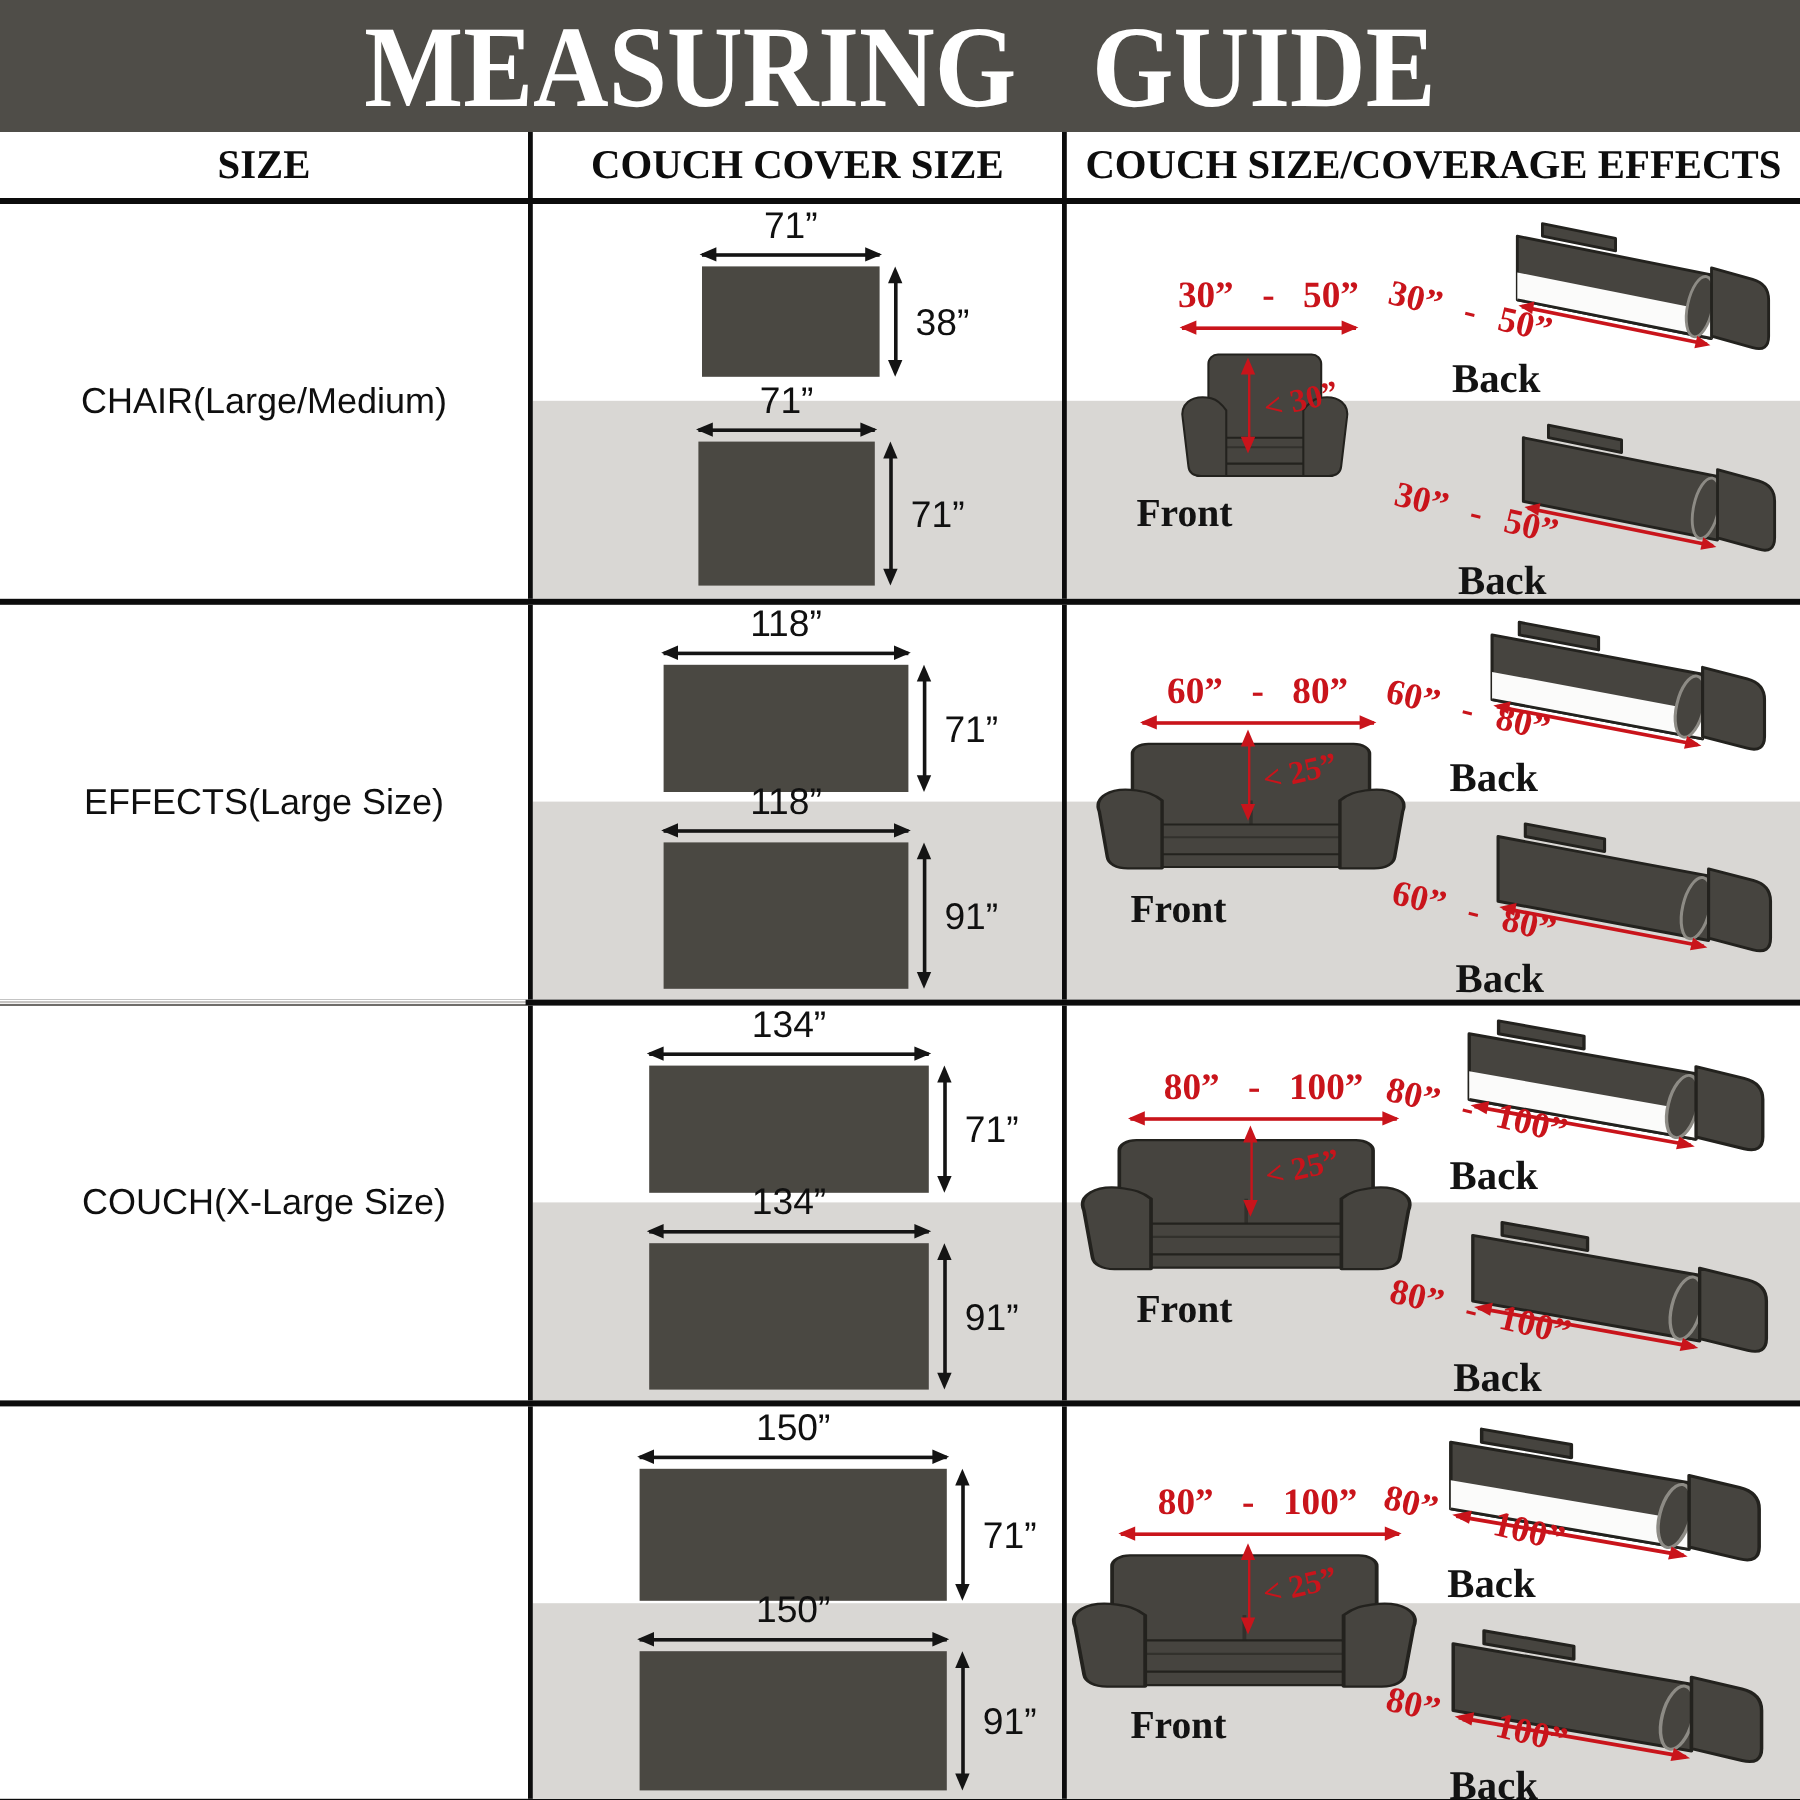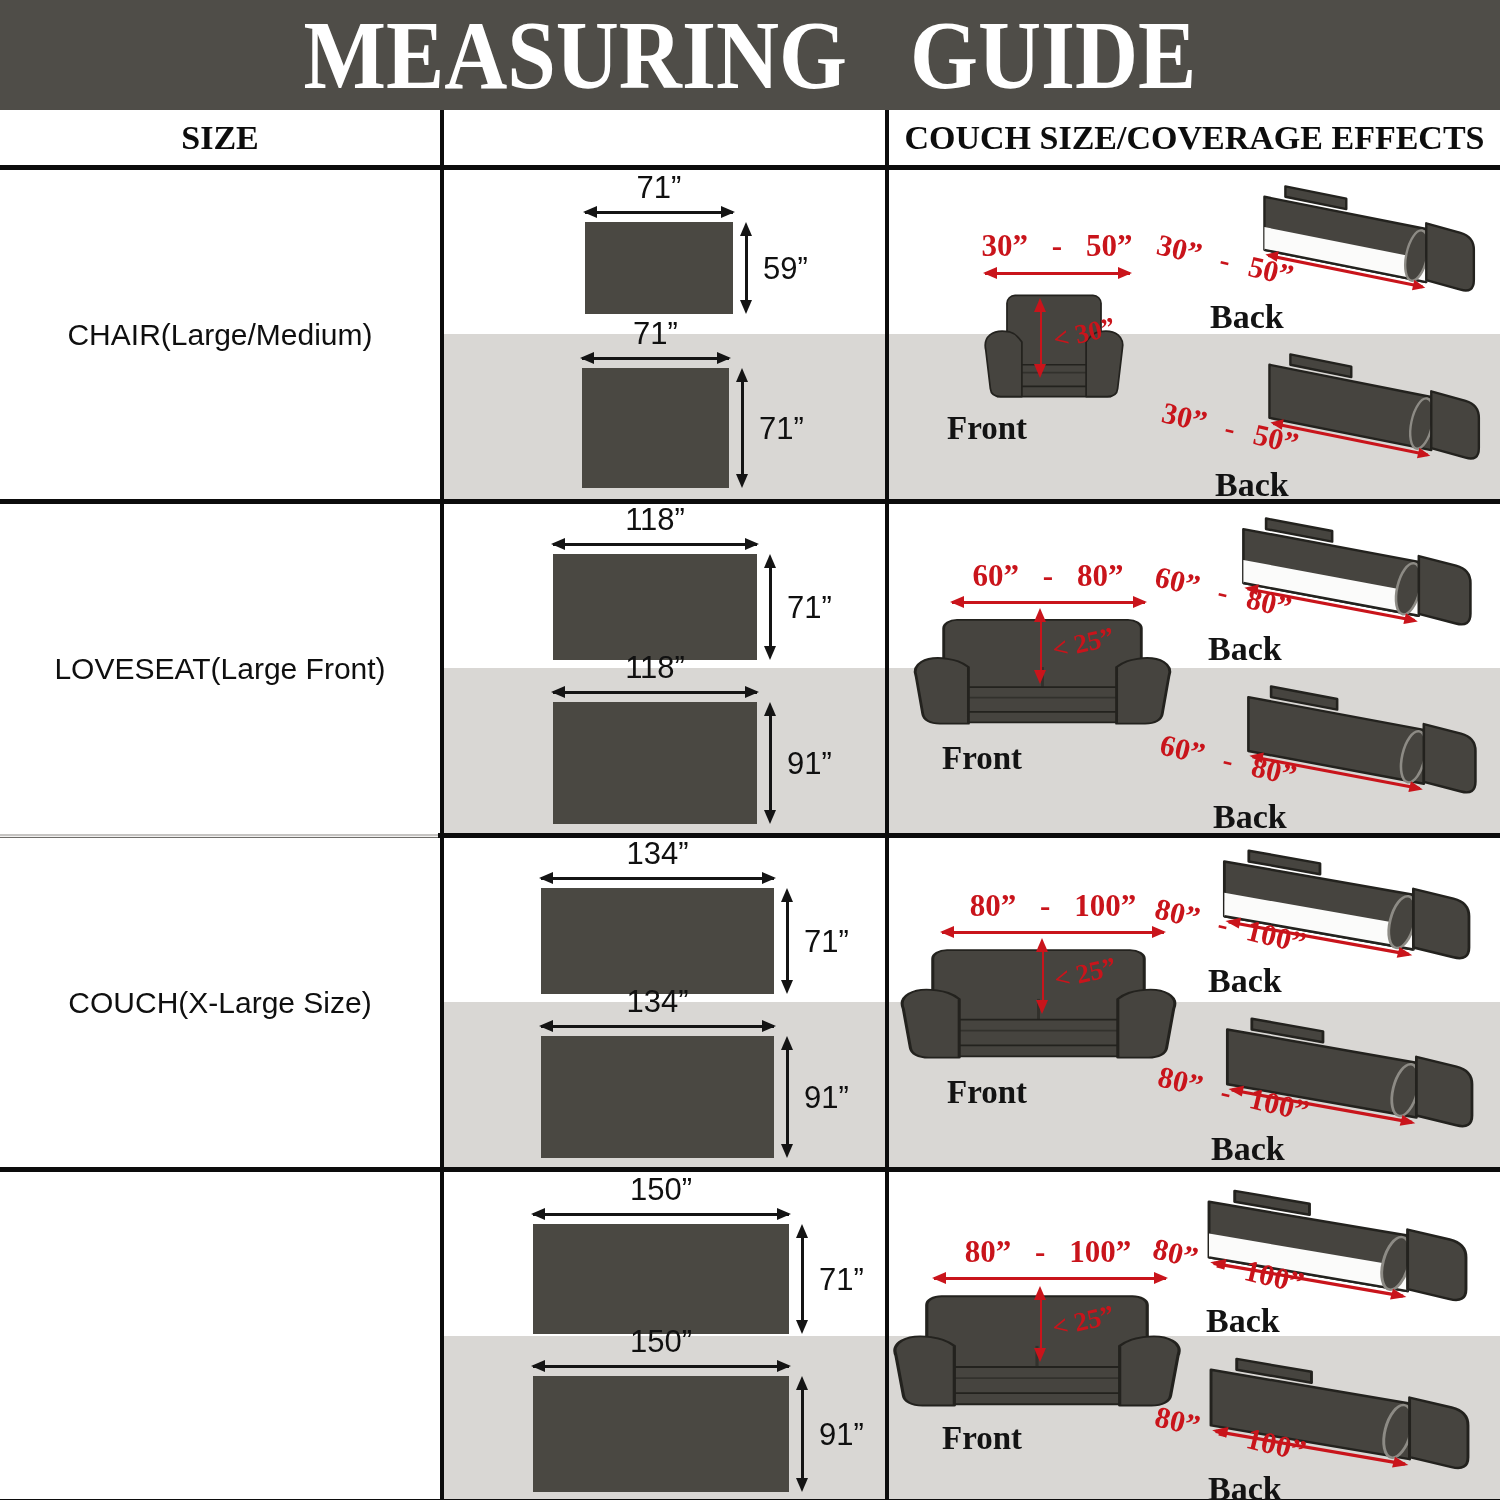--- a/index.html
+++ b/index.html
@@ -123,39 +123,40 @@
     </symbol>
   </defs>
 </svg>
 
 <header class="banner">
   <h1>MEASURING GUIDE</h1>
 </header>
 
 <div class="headrow">
   <div class="headcell hc1">SIZE</div>
+  <div class="headcell hc2">COUCH COVER SIZE</div>
   <div class="headcell hc3">COUCH SIZE/COVERAGE EFFECTS</div>
   <div class="vline v1"></div>
   <div class="vline v2"></div>
 </div>
 
 <div class="row">
   <div class="band"></div>
   <div class="vline v1"></div>
   <div class="vline v2"></div>
   <div class="size-cell">
     <span>CHAIR(Large/Medium)</span>
   </div>
 
   <div class="measured-rect" style="left:585px;top:2px;--w:148px;--h:92px">
     <div class="mr-label">71”</div>
     <div class="harrow"></div>
     <div class="darkrect"></div>
     <div class="varrow"></div>
-    <div class="vlabel">59”</div>
+    <div class="vlabel">38”</div>
   </div>
   <div class="measured-rect" style="left:582px;top:148px;--w:147px;--h:120px">
     <div class="mr-label">71”</div>
     <div class="harrow"></div>
     <div class="darkrect"></div>
     <div class="varrow"></div>
     <div class="vlabel">71”</div>
   </div>
 
   <div class="range-label" style="left:907px;top:58px">30” - 50”</div>
@@ -181,21 +182,21 @@
     <div class="back-range">30” - 50”</div>
     <div class="back-label">Back</div>
   </div>
 </div>
 
 <div class="row">
   <div class="band"></div>
   <div class="vline v1"></div>
   <div class="vline v2"></div>
   <div class="size-cell">
-    <span>LOVESEAT(Large Front)</span>
+    <span>EFFECTS(Large Size)</span>
   </div>
 
   <div class="measured-rect" style="left:553px;top:0px;--w:204px;--h:106px">
     <div class="mr-label">118”</div>
     <div class="harrow"></div>
     <div class="darkrect"></div>
     <div class="varrow"></div>
     <div class="vlabel">71”</div>
   </div>
   <div class="measured-rect" style="left:553px;top:148px;--w:204px;--h:122px">

